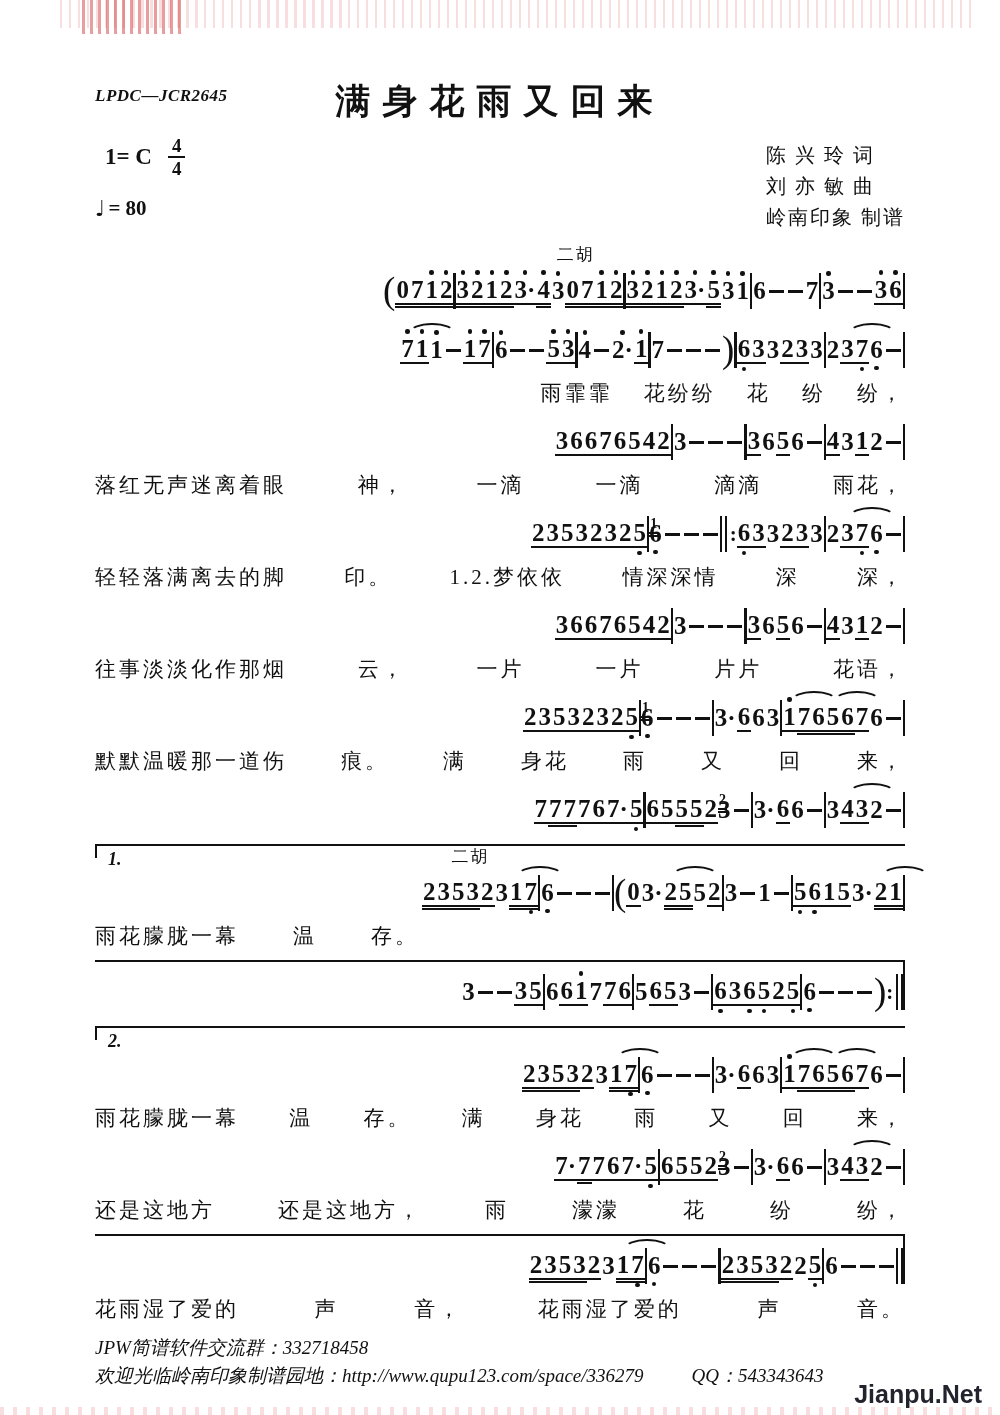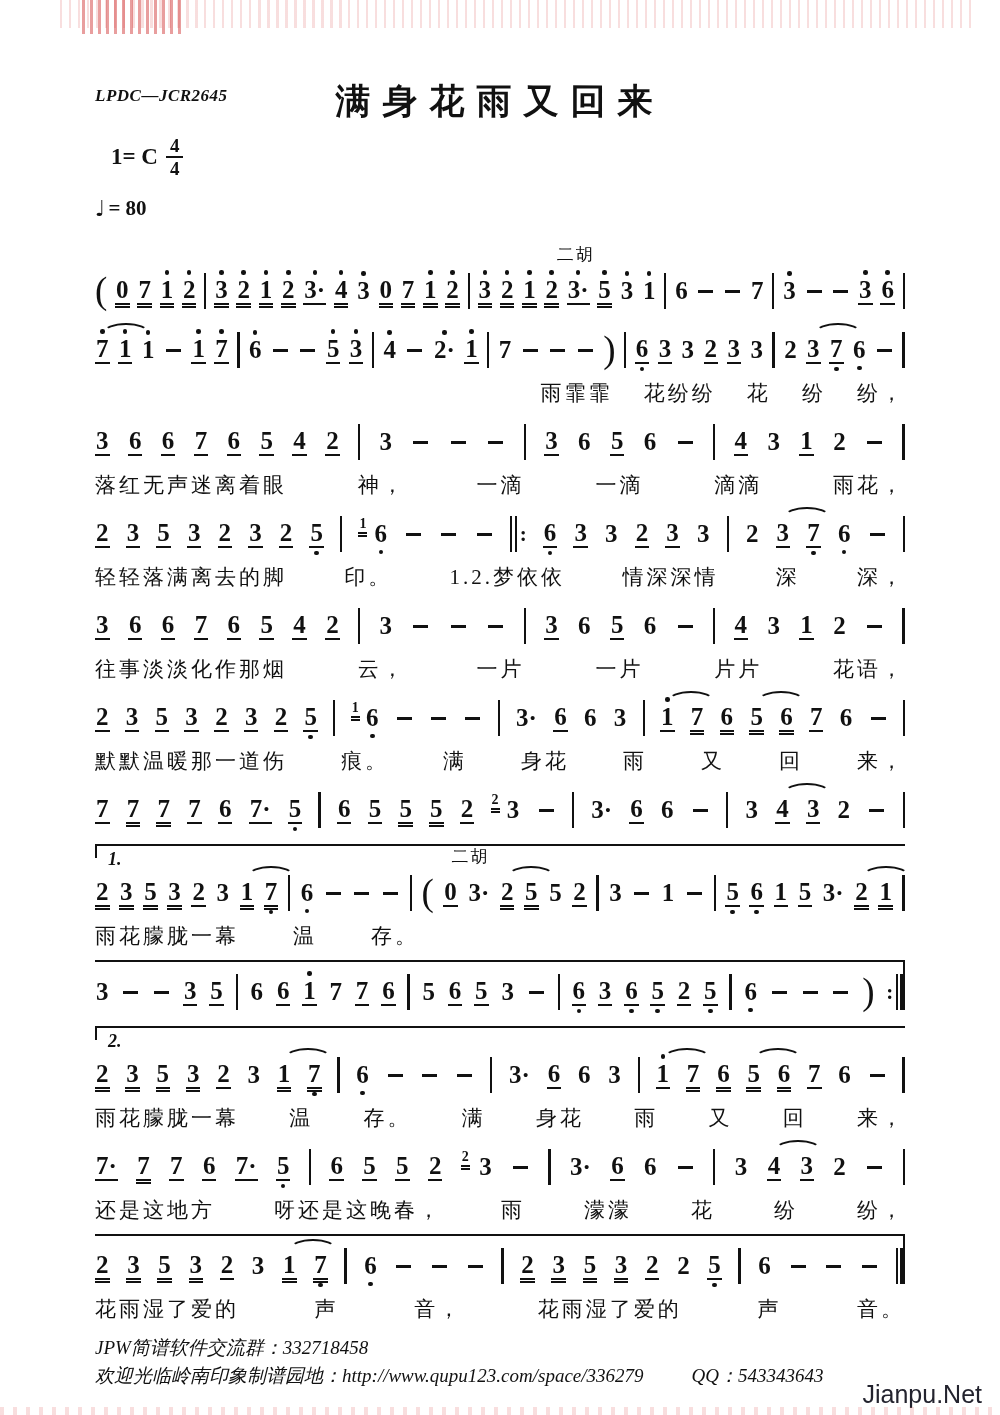--- a/index.html
+++ b/index.html
@@ -13,34 +13,34 @@
   .scan-top::before{content:"";position:absolute;left:22px;top:0;width:100px;height:34px;
     background:repeating-linear-gradient(90deg, rgba(210,62,62,.5) 0 3px, transparent 3px 8px);}
   .scan-bottom{position:absolute;bottom:0;left:0;right:0;height:8px;
     background:repeating-linear-gradient(90deg, rgba(224,106,106,.22) 0 4px, transparent 4px 13px);}
 
   
   .hdr{position:relative;height:168px;}
   .catalog{position:absolute;left:0;top:2px;font-style:italic;font-weight:700;font-size:17px;letter-spacing:.5px;}
   .title{position:absolute;left:0;right:0;top:-6px;margin:0;text-align:center;
          font-family:Liberation Mono, monospace;font-weight:700;font-size:35px;letter-spacing:12px;}
-  .keytime{position:absolute;left:16px;top:52px;display:flex;align-items:center;gap:8px;
+  .keytime{position:absolute;left:10px;top:52px;display:flex;align-items:center;gap:16px;
            font-weight:700;font-size:23px;text-align:center;}
   .frac{display:inline-flex;flex-direction:column;align-items:center;line-height:1;font-size:19px;font-weight:700;}
   .frac .num{border-bottom:2px solid var(--ink,#111);padding:0 4px 1px;}
   .frac .den{padding-top:1px;}
   .subtitle{position:absolute;left:0;right:0;top:88px;text-align:center;font-size:21px;letter-spacing:1px;}
   .tempo{position:absolute;left:0;top:112px;font-weight:700;font-size:21px;display:flex;align-items:center;gap:3px;}
   .tnote{font-family:"DejaVu Sans",sans-serif;font-size:22px;}
   .credits{position:absolute;right:0;top:56px;text-align:left;font-size:20px;line-height:31px;letter-spacing:2px;}
 
   
   .score{margin-top:14px;}
   .system{margin-bottom:9px;position:relative;}
-  .noterow{display:flex;justify-content:space-between;align-items:center;height:50px;position:relative;margin-top:5px;}
+  .noterow{display:flex;justify-content:flex-end;align-items:center;height:50px;position:relative;margin-top:5px;}
   .pad-label{margin-top:22px;}
   .inlabel{position:absolute;top:-23px;font-size:17px;letter-spacing:2px;}
 
   .tok{display:inline-flex;flex-direction:column;align-items:center;position:relative;line-height:1;}
   .da{height:8px;display:flex;align-items:flex-end;justify-content:center;padding-bottom:1px;}
   .db{height:8px;display:flex;align-items:flex-start;justify-content:center;padding-top:3px;}
   .dot{width:4.5px;height:4.5px;border-radius:50%;background:var(--ink,#111);display:inline-block;}
   .nb{font-weight:700;font-size:25px;height:27px;display:flex;align-items:center;padding:0 1px;}
   .u1{border-bottom:2.2px solid var(--ink,#111);}
   .u2{border-bottom:2.2px solid var(--ink,#111);position:relative;}
@@ -62,21 +62,21 @@
 
   .sysline{position:relative;border-top:2.2px solid var(--ink,#111);margin-top:5px;height:0;}
   .sysline.lt::before{content:"";position:absolute;left:0;top:-1px;width:2.2px;height:13px;background:var(--ink,#111);}
   .sysline.rt::after{content:"";position:absolute;right:0;top:-1px;width:2.5px;height:15px;background:var(--ink,#111);}
   .vlabel{position:absolute;left:13px;top:3px;font-style:italic;font-weight:700;font-size:18px;}
 
   
   .footer{margin-top:10px;font-style:italic;font-size:19px;line-height:28px;}
   .frow{display:flex;gap:48px;}
   .watermark{position:absolute;right:18px;bottom:6px;font-family:"Liberation Sans","DejaVu Sans",sans-serif;
-             font-weight:400;font-size:25px;color:var(--wm,#23232e);}
+             font-weight:700;font-size:25px;color:var(--wm,#23232e);}
 </style>
 </head>
 <body>
 
 <div class="page">
   <div class="scan-top"></div>
 
   <div class="content">
     <div class="hdr">
       <div class="catalog">LPDC—JCR2645</div>
@@ -85,20 +85,25 @@
         <span>1= C</span>
         <span class="frac">
           <span class="num">4</span>
           <span class="den">4</span>
         </span>
       </div>
       <div class="tempo">
         <span class="tnote">♩</span>
         <span>= 80</span>
       </div>
+      <div class="credits">
+        <div>陈 兴 玲 词</div>
+        <div>刘 亦 敏 曲</div>
+        <div>岭南印象 制谱</div>
+      </div>
     </div>
 
     <div class="score">
         <div class="system">
           <div class="noterow">
             <span class="inlabel" style="left: 57%;">二胡</span>
             <span class="paren">(</span>
             <span class="tok">
               <span class="da"></span>
               <span class="nb u2">0</span>
@@ -1681,21 +1686,21 @@
               <span class="nb">2</span>
               <span class="db"></span>
             </span>
             <span class="dash"></span>
             <span class="bgrp">
               <span class="bar" style="width: 2.2px;"></span>
             </span>
           </div>
           <div class="lyricrow" style="margin-left: 0%; width: 100%;">
             <span class="lg">还是这地方</span>
-            <span class="lg">呀还是这晚春，</span>
+            <span class="lg">还是这地方，</span>
             <span class="lg">雨</span>
             <span class="lg">濛濛</span>
             <span class="lg">花</span>
             <span class="lg">纷</span>
             <span class="lg">纷，</span>
           </div>
         </div>
         <div class="system">
           <div class="sysline rt"></div>
           <div class="noterow">

